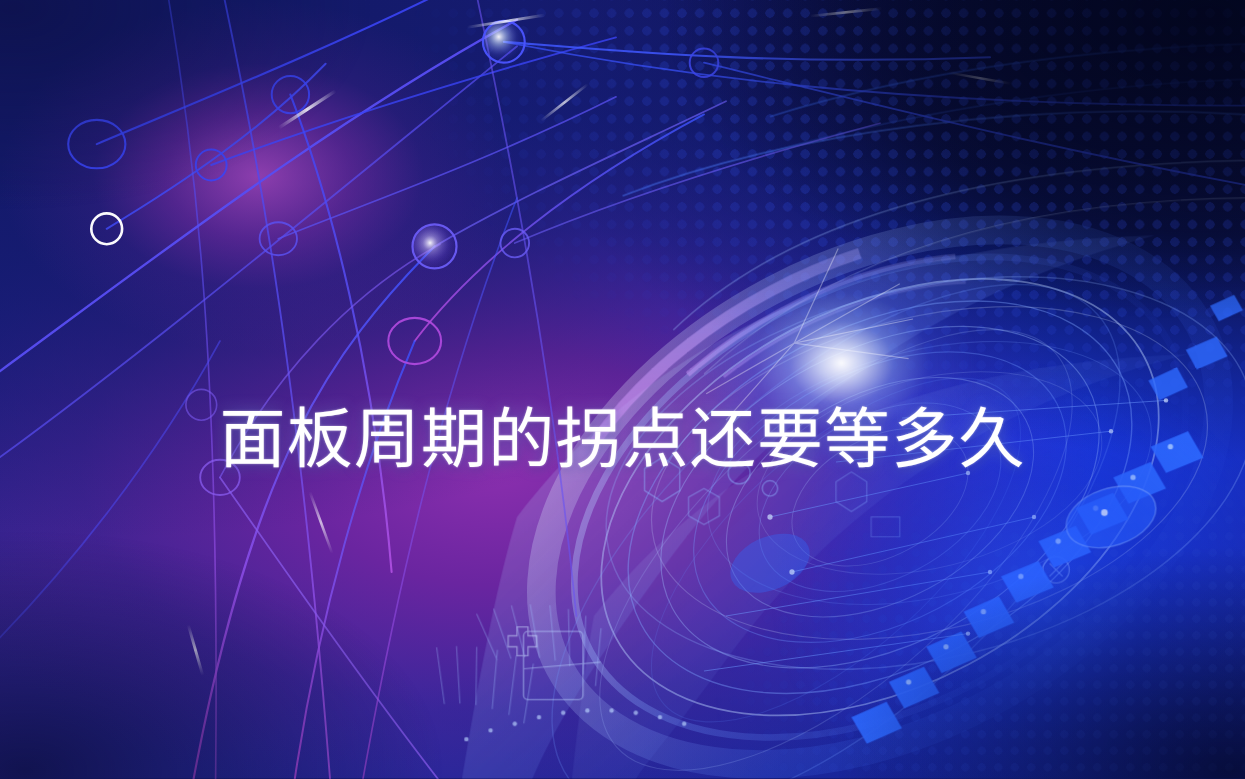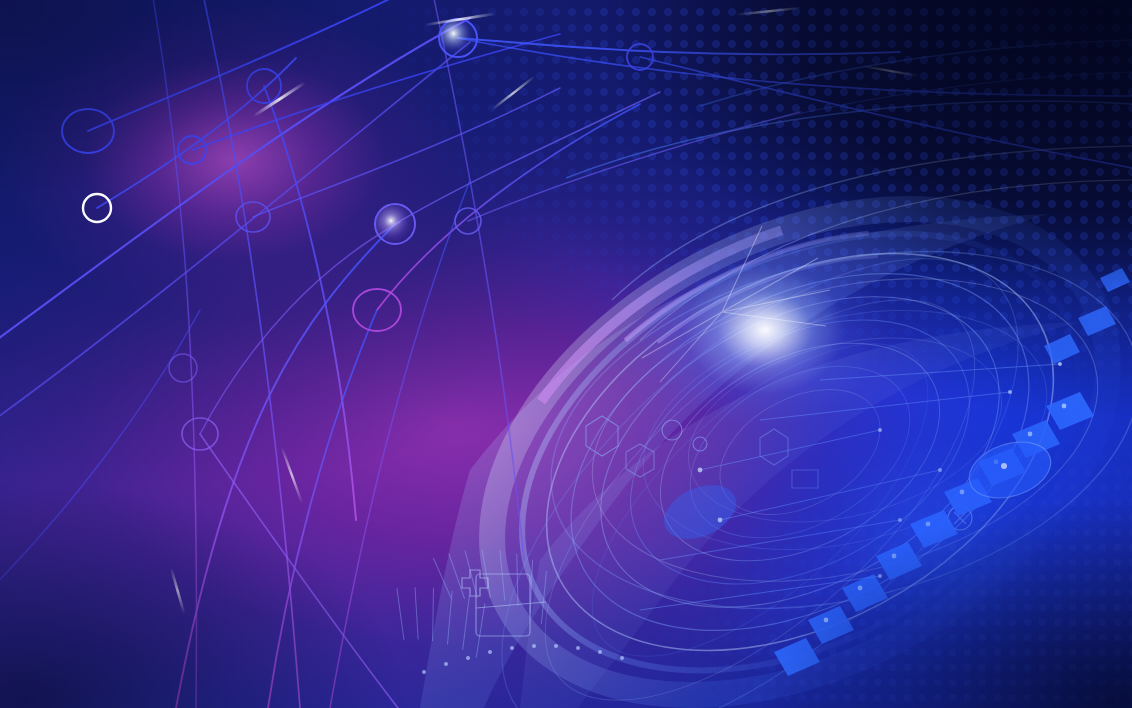--- a/index.html
+++ b/index.html
@@ -408,14 +408,15 @@
         <line x1="0" y1="0" x2="104" y2="14"></line>
         <line x1="0" y1="0" x2="-80" y2="46"></line>
         <line x1="0" y1="0" x2="-62" y2="70"></line>
         <line x1="0" y1="0" x2="40" y2="-86"></line>
       </g>
     </svg>
   </div>
 
   <div class="layer" id="bg-vignette"></div>
 
+  <h1 id="headline">面板周期的拐点还要等多久</h1>
 
 </div>
 
 </body></html>

